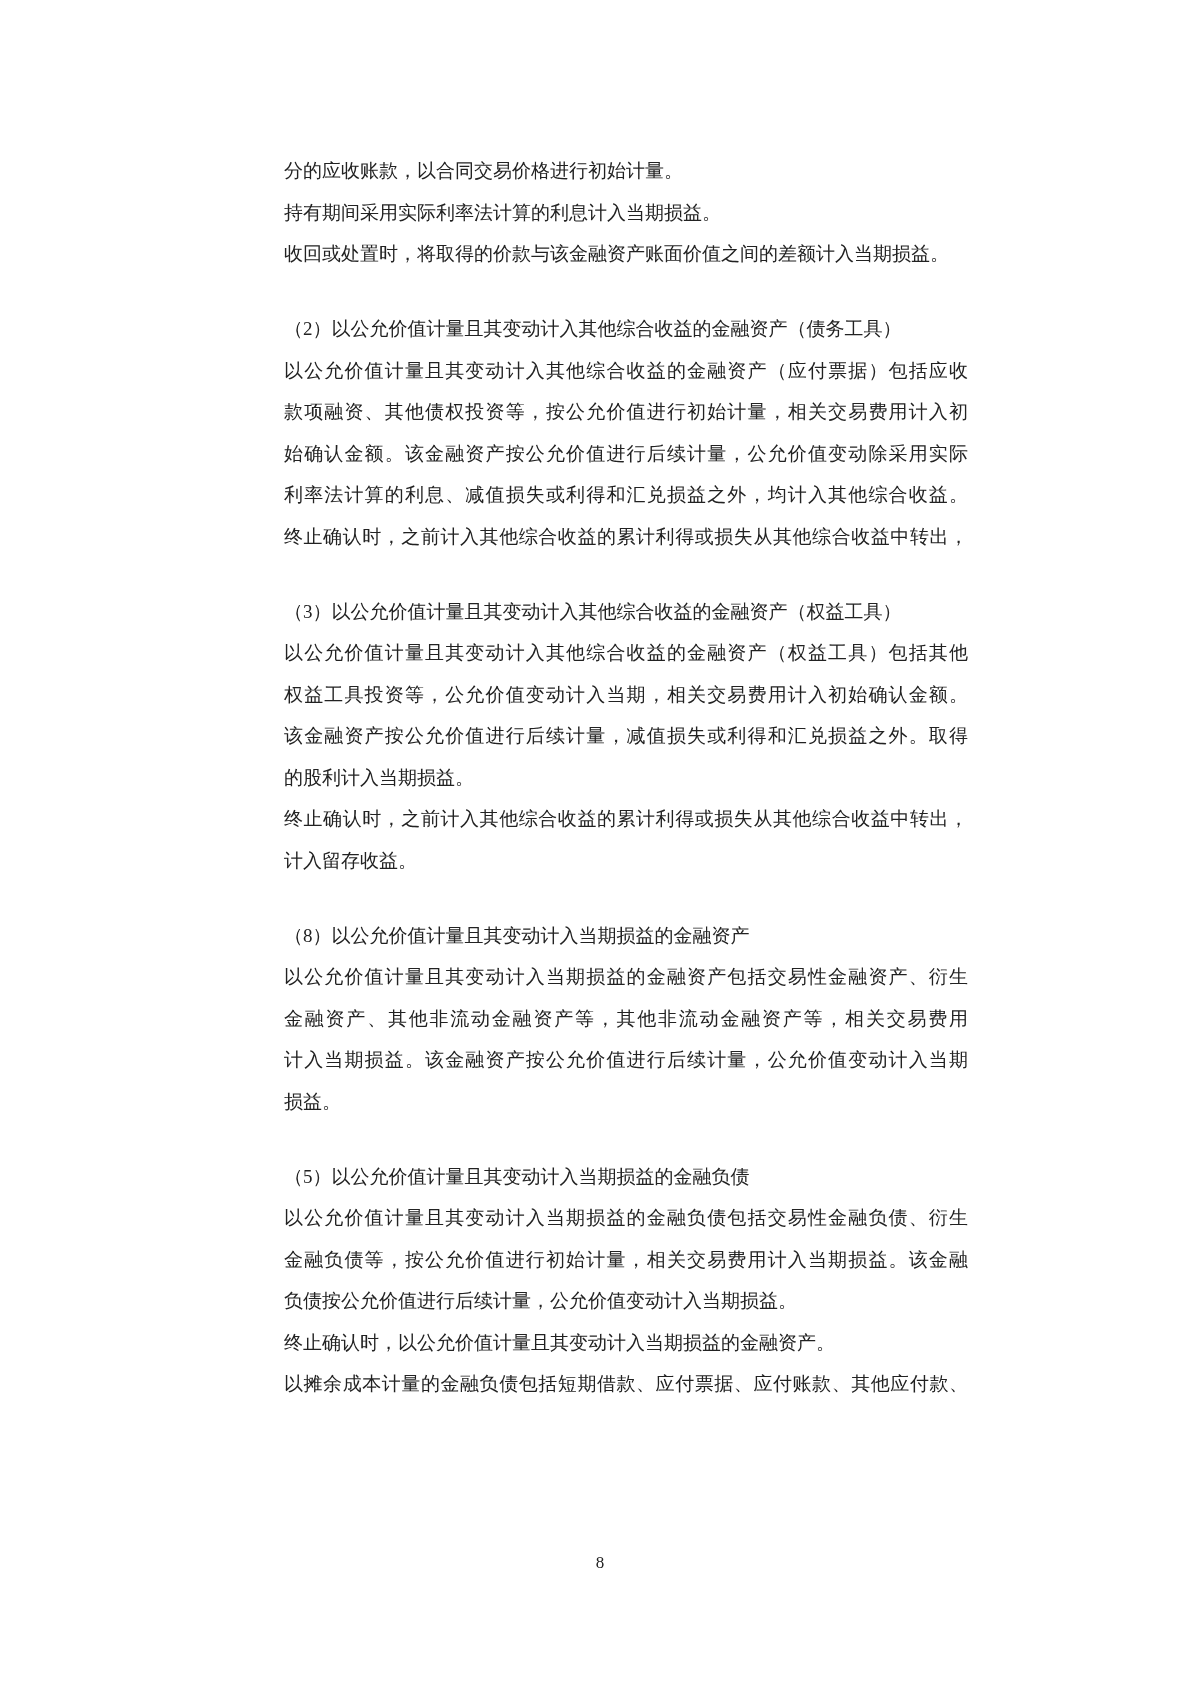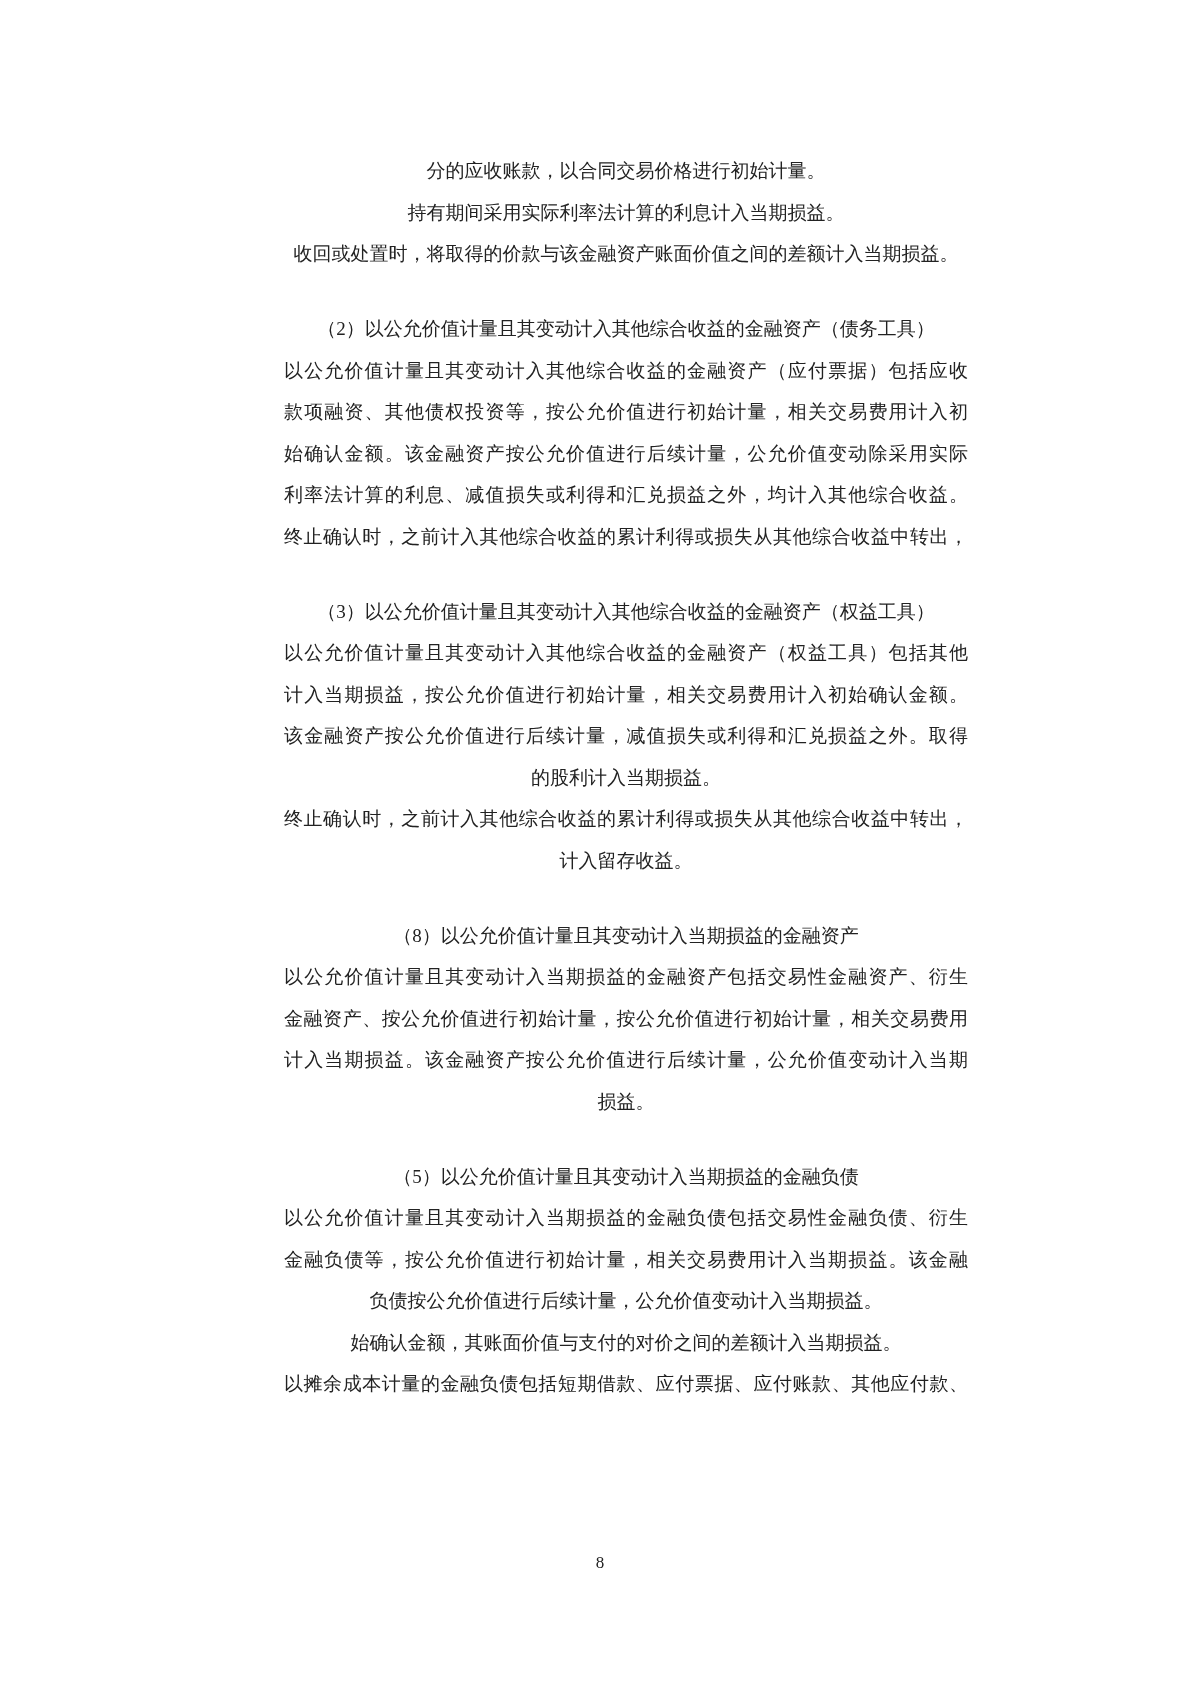--- a/index.html
+++ b/index.html
@@ -19,21 +19,21 @@
   .content {
     position: absolute;
     left: 284px;
     top: 150px;
     width: 684px;
   }
   .line {
     font-size: 19px;
     line-height: 41.5px;
     white-space: normal;
-    text-align: center;
+    text-align: left;
   }
   .line.full {
     text-align: justify;
     text-align-last: justify;
     text-justify: inter-character;
   }
   .line.heading {
     margin-top: 33.5px;
   }
   .footer {
@@ -56,31 +56,31 @@
       <div class="line">持有期间采用实际利率法计算的利息计入当期损益。</div>
       <div class="line">收回或处置时，将取得的价款与该金融资产账面价值之间的差额计入当期损益。</div>
       <div class="line heading">（2）以公允价值计量且其变动计入其他综合收益的金融资产（债务工具）</div>
       <div class="line full">以公允价值计量且其变动计入其他综合收益的金融资产（应付票据）包括应收</div>
       <div class="line full">款项融资、其他债权投资等，按公允价值进行初始计量，相关交易费用计入初</div>
       <div class="line full">始确认金额。该金融资产按公允价值进行后续计量，公允价值变动除采用实际</div>
       <div class="line full">利率法计算的利息、减值损失或利得和汇兑损益之外，均计入其他综合收益。</div>
       <div class="line full">终止确认时，之前计入其他综合收益的累计利得或损失从其他综合收益中转出，</div>
       <div class="line heading">（3）以公允价值计量且其变动计入其他综合收益的金融资产（权益工具）</div>
       <div class="line full">以公允价值计量且其变动计入其他综合收益的金融资产（权益工具）包括其他</div>
-      <div class="line full">计入当期损益，按公允价值进行初始计量，相关交易费用计入初始确认金额。</div>
+      <div class="line full">权益工具投资等，公允价值变动计入当期，相关交易费用计入初始确认金额。</div>
       <div class="line full">该金融资产按公允价值进行后续计量，减值损失或利得和汇兑损益之外。取得</div>
       <div class="line">的股利计入当期损益。</div>
       <div class="line full">终止确认时，之前计入其他综合收益的累计利得或损失从其他综合收益中转出，</div>
       <div class="line">计入留存收益。</div>
       <div class="line heading">（8）以公允价值计量且其变动计入当期损益的金融资产</div>
       <div class="line full">以公允价值计量且其变动计入当期损益的金融资产包括交易性金融资产、衍生</div>
-      <div class="line full">金融资产、按公允价值进行初始计量，按公允价值进行初始计量，相关交易费用</div>
+      <div class="line full">金融资产、其他非流动金融资产等，其他非流动金融资产等，相关交易费用</div>
       <div class="line full">计入当期损益。该金融资产按公允价值进行后续计量，公允价值变动计入当期</div>
       <div class="line">损益。</div>
       <div class="line heading">（5）以公允价值计量且其变动计入当期损益的金融负债</div>
       <div class="line full">以公允价值计量且其变动计入当期损益的金融负债包括交易性金融负债、衍生</div>
       <div class="line full">金融负债等，按公允价值进行初始计量，相关交易费用计入当期损益。该金融</div>
       <div class="line">负债按公允价值进行后续计量，公允价值变动计入当期损益。</div>
-      <div class="line">始确认金额，其账面价值与支付的对价之间的差额计入当期损益。</div>
+      <div class="line">终止确认时，以公允价值计量且其变动计入当期损益的金融资产。</div>
       <div class="line full">以摊余成本计量的金融负债包括短期借款、应付票据、应付账款、其他应付款、</div>
     </div>
   <div class="footer">8</div>
 </div>
 
 </body></html>

